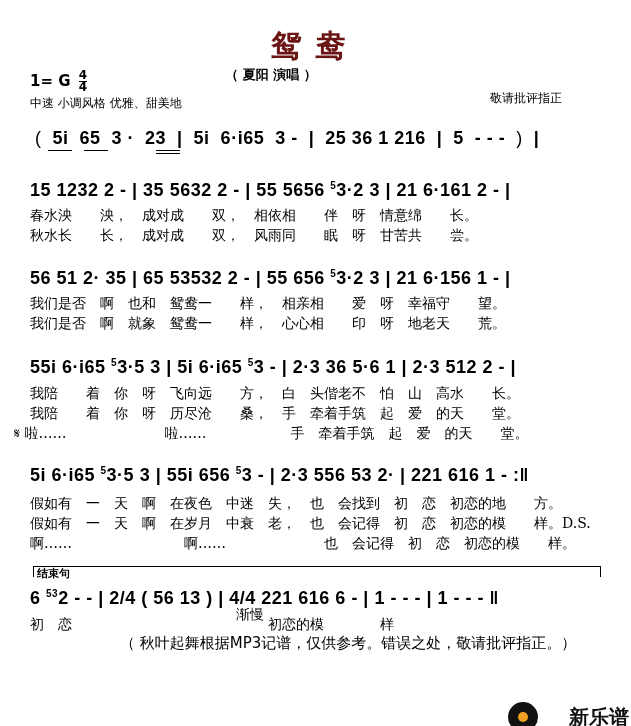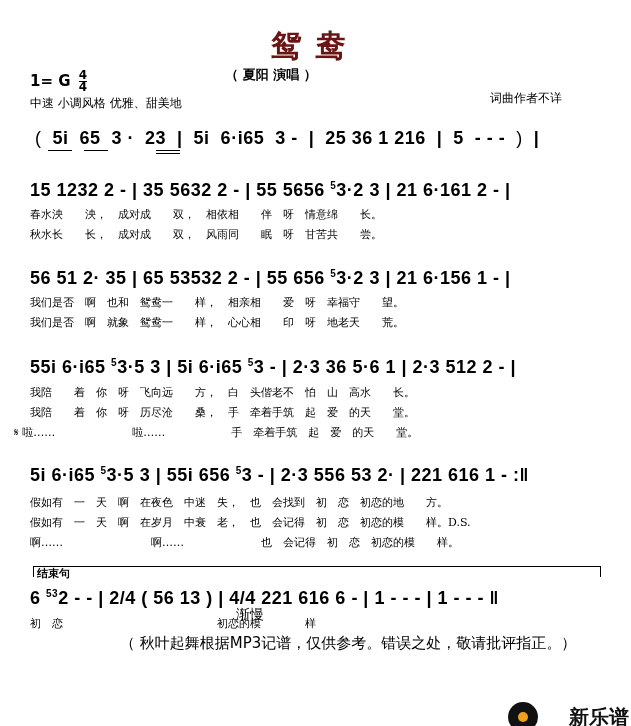--- a/index.html
+++ b/index.html
@@ -7,21 +7,21 @@
   .abs { position:absolute; white-space:nowrap; }
   .title { left:0; width:631px; top:26px; text-align:center; font-family:"DejaVu Serif", serif; font-size:30px; font-weight:bold; letter-spacing:14px; color:#6b1414; }
   .singer { left:0; width:542px; top:66px; text-align:center; font-size:13px; font-weight:bold; }
   .key { left:30px; top:70px; font-size:15px; font-weight:bold; }
   .frac { display:inline-block; vertical-align:middle; text-align:center; line-height:11px; font-size:12px; margin-left:3px; }
   .frac span { display:block; }
   .frac .num { border-bottom:1px solid #000; }
   .tempo { left:30px; top:95px; font-family:"DejaVu Serif", serif; font-size:12px; }
   .credit { left:490px; top:90px; font-family:"DejaVu Serif", serif; font-size:12px; }
   .notes { font-family:"Liberation Sans", sans-serif; font-weight:bold; font-size:18px; letter-spacing:0.5px; }
-  .lyr { font-family:"DejaVu Serif", serif; font-size:11px; }
+  .lyr { font-family:"DejaVu Serif", serif; font-size:14px; }
   .ul { position:absolute; height:1px; background:#000; }
   .ending-box { position:absolute; left:33px; top:566px; width:566px; height:10px; border-top:1px solid #000; border-left:1px solid #000; border-right:1px solid #000; }
   .note-foot { left:120px; top:634px; font-size:15px; }
   .logo { left:508px; top:702px; display:flex; align-items:center;gap:27px; }
   .disc { width:30px; height:30px; border-radius:50%; background:#111; position:relative; margin-right:4px; }
   .disc::after { content:""; position:absolute; left:10px; top:10px; width:10px; height:10px; border-radius:50%; background:#f0a020; }
   .logo-text { font-size:20px; font-weight:bold; color:#111; }
 </style>
 </head>
 <body>
@@ -29,21 +29,21 @@
 <div class="abs title">鸳鸯</div>
 <div class="abs singer">（ 夏阳 演唱 ）</div>
 <div class="abs key">
   <span>1= G</span>
   <span class="frac">
     <span class="num">4</span>
     <span>4</span>
   </span>
 </div>
 <div class="abs tempo">中速  小调风格  优雅、甜美地</div>
-<div class="abs credit">词曲作者不详</div>
+<div class="abs credit">敬请批评指正</div>
 
 <div class="abs notes" style="left:35px;top:128px;">
   <span style="font-weight:normal">(</span>&nbsp; 5i&nbsp; 65&nbsp; 3 ·&nbsp; 23 &nbsp;|&nbsp; 5i&nbsp; 6·i65&nbsp; 3 - &nbsp;|&nbsp; 25 36 1 216 &nbsp;|&nbsp; 5&nbsp; - - - &nbsp;<span style="font-weight:normal">)</span>&nbsp; |
 </div>
 <div class="ul" style="left:48px;top:150px;width:24px;"></div>
 <div class="ul" style="left:84px;top:150px;width:24px;"></div>
 <div class="ul" style="left:156px;top:150px;width:24px;"></div>
 <div class="ul" style="left:156px;top:153px;width:24px;"></div>
 
 <div class="abs notes" style="left:30px;top:180px;">15 1232 2 - | 35 5632 2 - | 55 5656 <sup style="font-size:10px">5</sup>3·2 3 | 21 6·161 2 - |</div>

